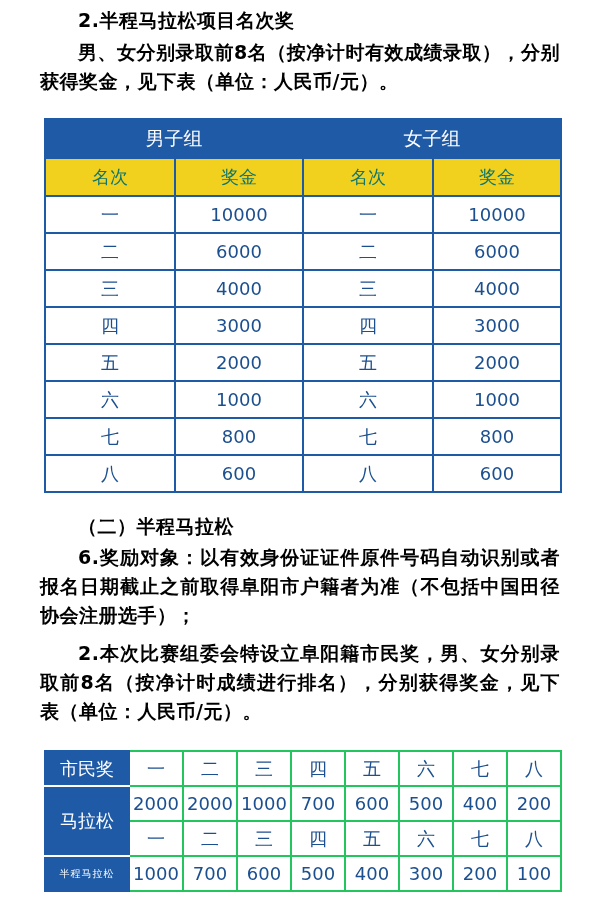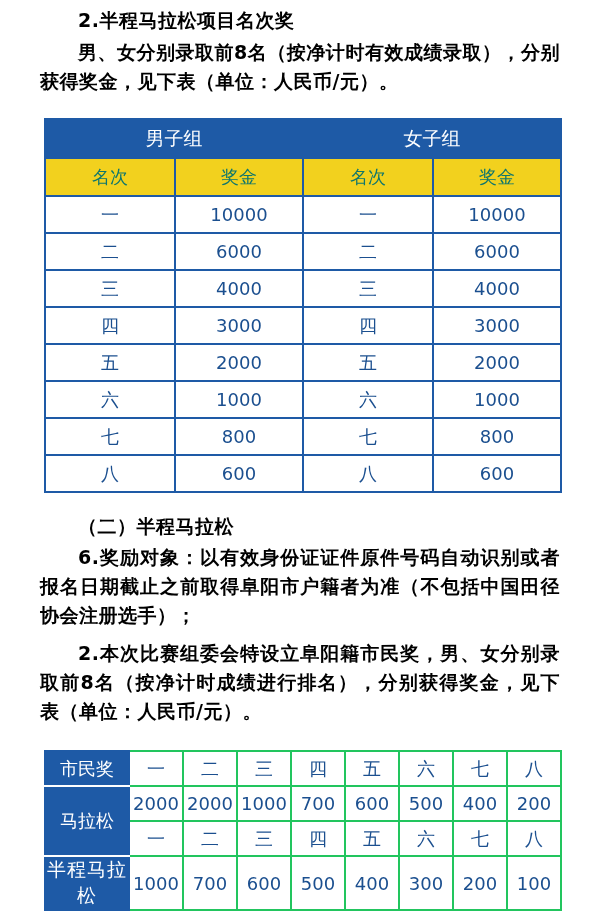--- a/index.html
+++ b/index.html
@@ -18,21 +18,21 @@
   table { border-collapse: collapse; position: absolute; table-layout: fixed; }
   td { text-align: center; vertical-align: middle; padding: 0; }
   #t1 { left: 44px; top: 118px; width: 516px; border-radius: 23px; }
   #t1 td { border: 2px solid #1e5aa6; font-size: 18px; color: #1b4f8f; height: 35px; }
   #t1 .grp { background: #1e5aa6; color: #ffffff; font-size: 19px; height: 37px; border-bottom: 1px solid #1e5aa6; }
   #t1 .grp.left { border-right: 1px solid #5b86c4; }
   #t1 .hdr td { background: #f2d11e; color: #0f766e; height: 36px; }
   #t2 { left: 44px; top: 750px; width: 516px; }
   #t2 td { border: 2px solid #22c55e; font-size: 18px; color: #1b4f8f; height: 33px; }
   #t2 td.lab { background: #1e5aa6; color: #ffffff; font-size: 18px; border-color: #1e5aa6; }
-  #t2 td.lab.sm { font-size: 19px; letter-spacing: 1px; }
+  #t2 td.lab.sm { font-size: 10px; letter-spacing: 1px; }
   #t2 td.lab.topb { border-bottom: 2px solid #ffffff; }
   #t2 td.lab.midb { border-bottom: 2px solid #ffffff; }
 </style>
 </head>
 <body>
 
 <div class="para indent" style="top:6px;">2.半程马拉松项目名次奖</div>
 <div class="para indent" style="top:38px;">男、女分别录取前8名（按净计时有效成绩录取），分别获得奖金，见下表（单位：人民币/元）。</div>
 
 <table id="t1">

